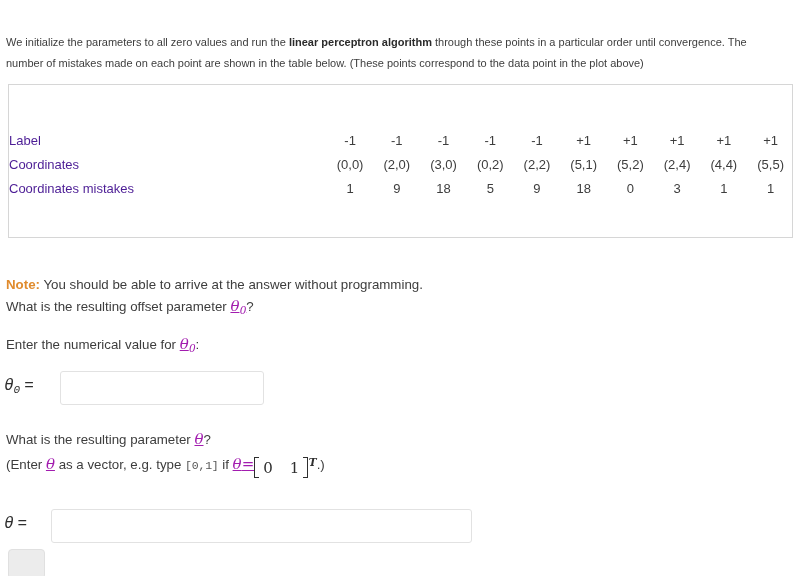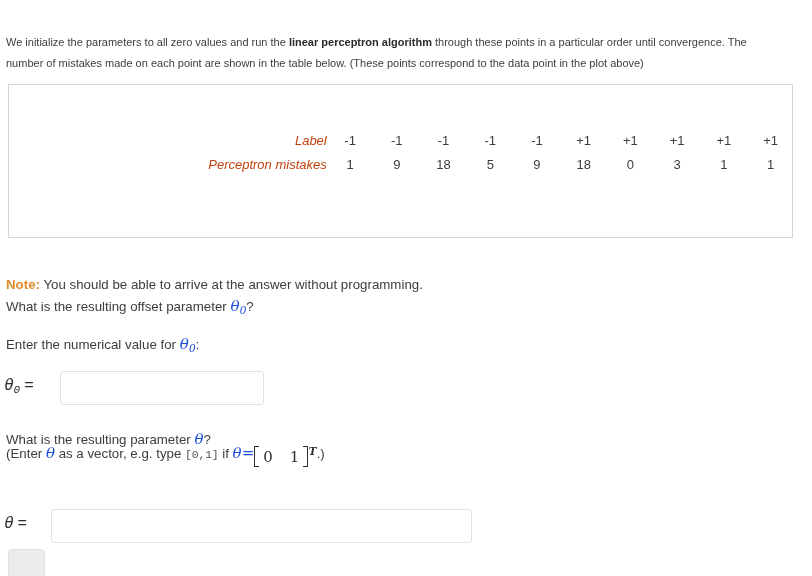--- a/index.html
+++ b/index.html
@@ -50,25 +50,24 @@
     color: #3d3d3d;
   }
   table.ptable th,
   table.ptable td {
     padding: 0;
     font-weight: normal;
     line-height: 24px;
     white-space: nowrap;
   }
   table.ptable th.rowhdr {
-    text-align: right;
+    text-align: left;
     width: 272px;
     padding-right: 0;
-    color: #c2410c;
-    font-style: italic;
+    color: #4c1d95;
   }
   table.ptable td.cell {
     text-align: center;
     width: 40px;
   }
 
   
   .note {
     position: absolute;
     left: 6px;
@@ -87,29 +86,30 @@
   .qline {
     position: absolute;
     left: 6px;
     font-size: 13.3px;
     line-height: 20px;
     color: #3d3d3d;
   }
   #q-offset { top: 296px; }
   #q-enter-num { top: 334px; }
   #q-param { top: 429px; }
-  #q-vector-hint { top: 441px; }
+  #q-vector-hint { top: 452px; }
 
   
   .math {
     font-family: "DejaVu Serif", serif;
     font-style: italic;
     font-size: 15px;
-    color: #1d4ed8;
+    color: #a21caf;
     letter-spacing: 0;
+    text-decoration: underline;
   }
   .math .sub {
     font-style: italic;
     font-size: 10.5px;
     vertical-align: -0.28em;
     margin-left: 0.2px;
   }
   .mono {
     font-family: "Liberation Mono", monospace;
     font-size: 11.5px;
@@ -235,21 +235,34 @@
         <td class="cell">-1</td>
         <td class="cell">-1</td>
         <td class="cell">-1</td>
         <td class="cell">+1</td>
         <td class="cell">+1</td>
         <td class="cell">+1</td>
         <td class="cell">+1</td>
         <td class="cell">+1</td>
       </tr>
       <tr>
-        <th class="rowhdr">Perceptron mistakes</th>
+        <th class="rowhdr">Coordinates</th>
+        <td class="cell">(0,0)</td>
+        <td class="cell">(2,0)</td>
+        <td class="cell">(3,0)</td>
+        <td class="cell">(0,2)</td>
+        <td class="cell">(2,2)</td>
+        <td class="cell">(5,1)</td>
+        <td class="cell">(5,2)</td>
+        <td class="cell">(2,4)</td>
+        <td class="cell">(4,4)</td>
+        <td class="cell">(5,5)</td>
+      </tr>
+      <tr>
+        <th class="rowhdr">Coordinates mistakes</th>
         <td class="cell">1</td>
         <td class="cell">9</td>
         <td class="cell">18</td>
         <td class="cell">5</td>
         <td class="cell">9</td>
         <td class="cell">18</td>
         <td class="cell">0</td>
         <td class="cell">3</td>
         <td class="cell">1</td>
         <td class="cell">1</td>

